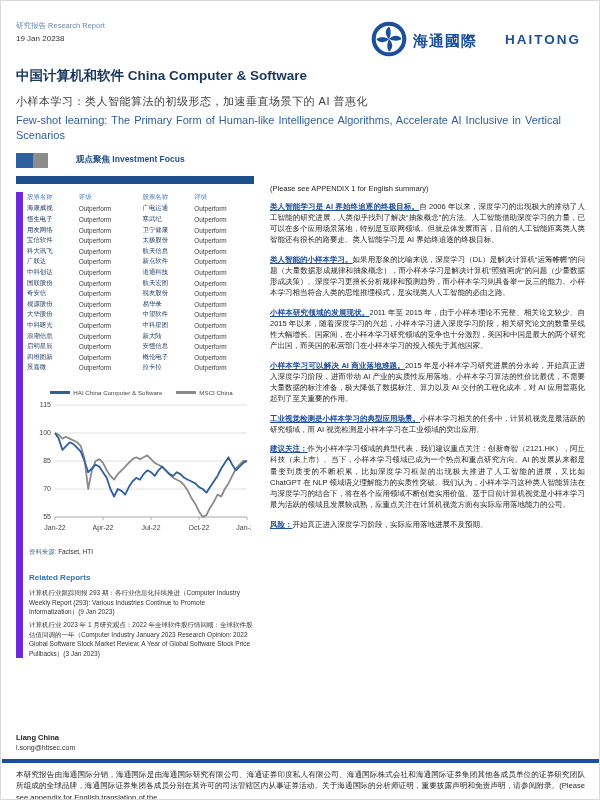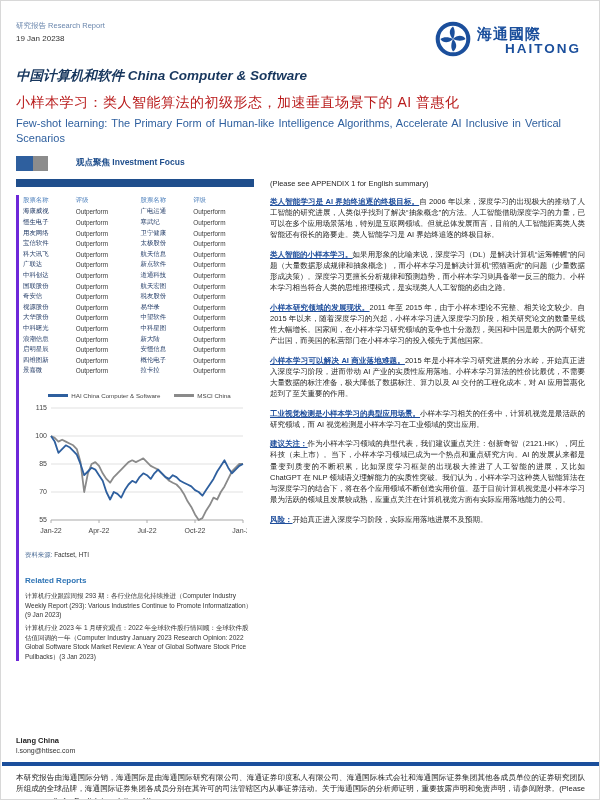--- a/index.html
+++ b/index.html
@@ -8,36 +8,36 @@
     width:600px; height:800px; margin:0 auto; background:#fff;
     font-family:"Liberation Sans", sans-serif; color:#262626;
     padding:20px 14px 0 15px; overflow:hidden; position:relative;
     border:1px solid #d8d8d8;
   }
   
   .hdr { display:flex; justify-content:space-between; align-items:flex-start; }
   .rr { font-size:7.5px; color:#6b87ad; }
   .date { font-size:8px; color:#333; margin-top:3px; }
   .logo { display:flex; align-items:center; gap:6px; margin-right:4px; }
-  .logo-names { display:flex; flex-direction:column; line-height:1.05; }
+  .logo-names { display:flex; flex-direction:row; line-height:1.05; }
   .logo-cn { font-size:15px; font-weight:bold; color:#1b4f9c; letter-spacing:1px; }
   .logo-en { font-size:13.5px; font-weight:bold; color:#1b4f9c; letter-spacing:2px;margin-left:28px; }
-  .sector { font-size:13.5px; font-weight:bold; color:#17365d; margin-top:6px;font-style:italic; }
-  .title-cn { font-size:14px; color:#b91c1c; margin-top:9px; letter-spacing:0.5px; }
+  .sector { font-size:13.5px; font-weight:bold; color:#17365d; margin-top:6px; }
+  .title-cn { font-size:11px; color:#404040; margin-top:9px; letter-spacing:0.5px; }
   .title-en { font-size:11px; color:#2e5f9e; margin-top:4px; line-height:1.35; width:545px; text-align:justify; }
   .focus-row { display:flex; align-items:center; margin-top:10px; }
   .sq-b { width:17px; height:15px; background:#2e5f9e; display:inline-block; }
   .sq-g { width:15px; height:15px; background:#8c8c8c; display:inline-block; }
   .focus-label { font-size:8.5px; font-weight:bold; color:#1f4e8c; margin-left:28px; }
   
   .columns { display:flex; margin-top:8px; min-height:545px; }
   .left { width:238px; flex:none; }
-  .left-inner { border-left:3px solid #6d28d9; }
+  .left-inner { border-left:7px solid #6d28d9; }
   .topbar { height:8px; background:#1f4e8c; width:100%; }
-  .right { flex:1; padding-left:16px; }
+  .right { flex:1; padding-left:16px;margin-top:8px; }
   
   table.ratings { width:100%; border-collapse:collapse; margin-top:8px; padding-left:4px; }
   table.ratings th { font-size:6.4px; color:#4a7ebb; text-align:left; font-weight:normal; padding:1px 0 2px 4px; }
   table.ratings td { font-size:6.4px; padding:0.8px 0 0.8px 4px; white-space:nowrap; }
   td.stock { color:#1f3864; }
   td.rating { color:#3a3a3a; }
   
   .chart-wrap { margin-top:16px; padding-left:6px; }
   .legend { display:flex; justify-content:center; gap:14px; margin-bottom:4px; }
   .legend-item { display:flex; align-items:center; gap:3px; font-size:6.2px; color:#444; }

